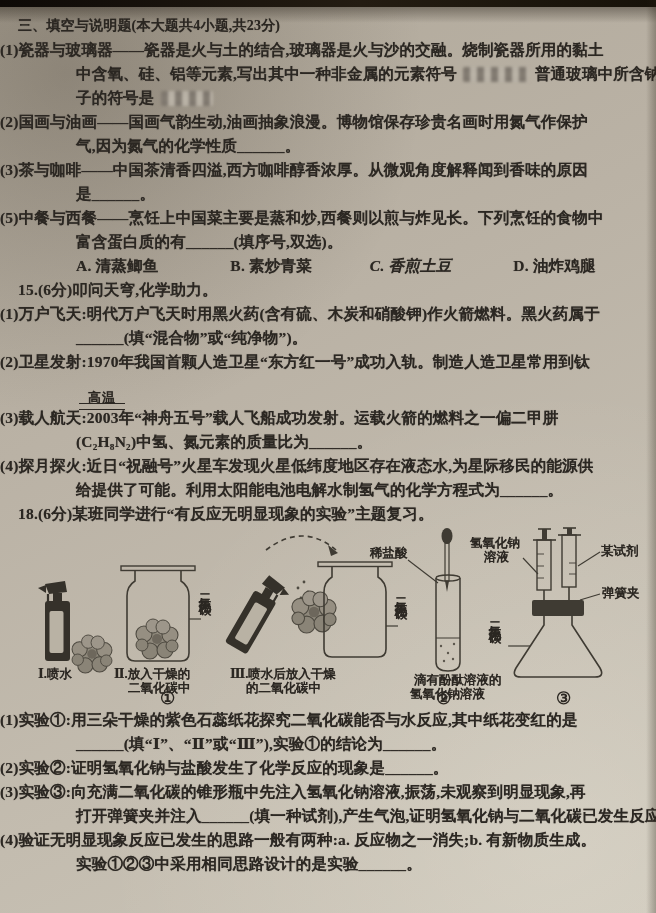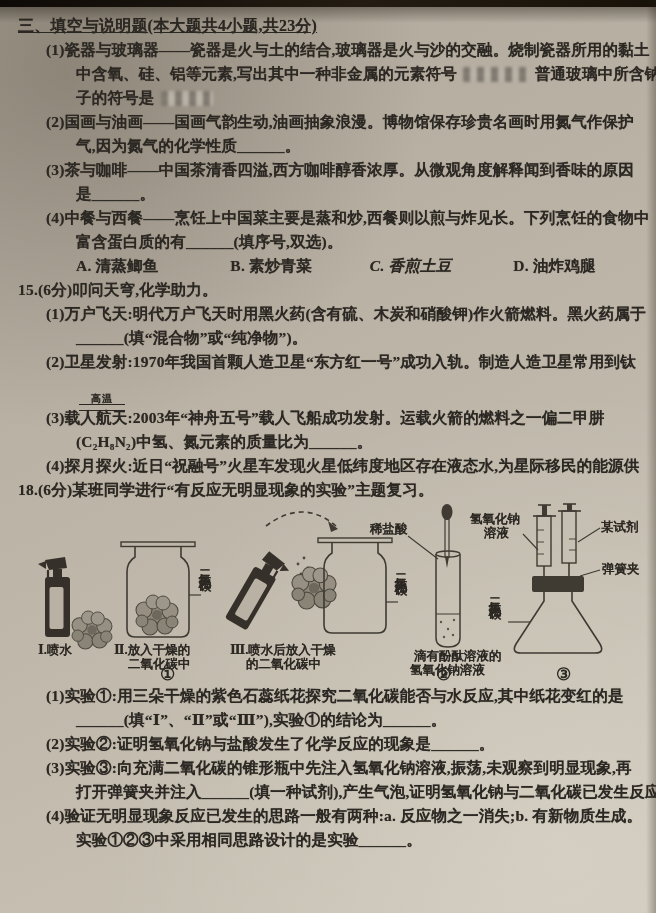--- a/index.html
+++ b/index.html
@@ -19,39 +19,39 @@
   .topstrip{position:absolute;top:0;left:0;width:656px;height:7px;
     background:linear-gradient(90deg,#0e0a07,#241c12 55%,#171209);}
   .topshadow{position:absolute;top:7px;left:0;width:656px;height:16px;pointer-events:none;
     background:linear-gradient(180deg,rgba(25,18,10,0.38),transparent);}
   .rightshade{position:absolute;top:0;right:0;width:10px;height:913px;pointer-events:none;
     background:linear-gradient(270deg,rgba(40,32,20,0.30),transparent);}
   .content{position:absolute;top:13px;left:0;width:656px;}
   .ln{white-space:nowrap;height:24px;line-height:24px;font-size:15.5px;font-weight:600;
       letter-spacing:0.2px;text-shadow:0 0 0.7px rgba(43,39,34,0.55);}
   .ind0{padding-left:18px;}
-  .ind1{padding-left:46px;}
+  .ind1{}
   .ind2{padding-left:76px;}
-  .heading{font-size:16px;font-weight:700;height:25px;line-height:25px;text-decoration:underline;}
+  .heading{font-size:14px;font-weight:700;height:25px;line-height:25px;}
   .opts{display:flex;}
   .opts span{display:inline-block;}
   .opt-a{margin-left:76px;}
   .opt-b{margin-left:72px;}
   .opt-c{margin-left:58px;font-style:italic;}
   .opt-d{margin-left:62px;}
   .censor{display:inline-block;height:15px;border-radius:2px;vertical-align:-3px;margin:0 6px;
     background:
       repeating-linear-gradient(90deg,rgba(120,113,104,0.85) 0 7px,rgba(186,179,167,0.9) 7px 14px),
       repeating-linear-gradient(0deg,#a49d92 0 5px,#bab3a7 5px 10px);
     filter:blur(1.6px);}
   .c1{width:66px;}
   .c2{width:52px;}
   .eqline{height:32px;line-height:32px;}
   .eqstack{display:inline-flex;flex-direction:column;align-items:center;vertical-align:-7px;margin:0 3px;}
-  .eqcond{font-size:10px;line-height:11px;font-weight:700;letter-spacing:1px;}
+  .eqcond{font-size:13px;line-height:11px;font-weight:700;letter-spacing:1px;}
   .eqbar{width:46px;height:5px;border-top:1.6px solid #2b2722;border-bottom:1.6px solid #2b2722;}
   
   .figure{position:relative;height:182px;width:630px;margin-left:18px;}
   .figlabel{position:absolute;font-size:12.5px;line-height:14px;font-weight:700;white-space:nowrap;
     text-shadow:0 0 0.6px rgba(43,39,34,0.5);}
   .vert{writing-mode:vertical-rl;letter-spacing:3px;height:70px;}
   .circnum{position:absolute;font-size:17px;font-weight:600;}
   svg{position:absolute;top:0;left:0;}
 </style>
 </head>
@@ -66,21 +66,21 @@
     <div class="ln ind2">
       <span>中含氧、硅、铝等元素,写出其中一种非金属的元素符号</span><span class="censor c1"></span><span>普通玻璃中所含钠离</span>
     </div>
     <div class="ln ind2">
       <span>子的符号是</span><span class="censor c2"></span>
     </div>
     <div class="ln ind1">(2)国画与油画——国画气韵生动,油画抽象浪漫。博物馆保存珍贵名画时用氮气作保护</div>
     <div class="ln ind2">气,因为氮气的化学性质______。</div>
     <div class="ln ind1">(3)茶与咖啡——中国茶清香四溢,西方咖啡醇香浓厚。从微观角度解释闻到香味的原因</div>
     <div class="ln ind2">是______。</div>
-    <div class="ln ind1">(4)中餐与西餐——烹饪上中国菜主要是蒸和炒,西餐则以煎与炸见长。下列烹饪的食物中</div>
+    <div class="ln ind1">(5)中餐与西餐——烹饪上中国菜主要是蒸和炒,西餐则以煎与炸见长。下列烹饪的食物中</div>
     <div class="ln ind2">富含蛋白质的有______(填序号,双选)。</div>
     <div class="ln opts">
       <span class="opt-a">A. 清蒸鲫鱼</span>
       <span class="opt-b">B. 素炒青菜</span>
       <span class="opt-c">C. 香煎土豆</span>
       <span class="opt-d">D. 油炸鸡腿</span>
     </div>
 
     <div class="ln ind0">15.(6分)叩问天穹,化学助力。</div>
     <div class="ln ind1">(1)万户飞天:明代万户飞天时用黑火药(含有硫、木炭和硝酸钾)作火箭燃料。黑火药属于</div>
@@ -88,20 +88,21 @@
     <div class="ln ind1">(2)卫星发射:1970年我国首颗人造卫星“东方红一号”成功入轨。制造人造卫星常用到钛</div>
     <div class="ln ind2 eqline">
       <span class="eqstack">
           <span class="eqcond">高温</span>
           <span class="eqbar"></span>
         </span>
     </div>
     <div class="ln ind1">(3)载人航天:2003年“神舟五号”载人飞船成功发射。运载火箭的燃料之一偏二甲肼</div>
     <div class="ln ind2">(C₂H₈N₂)中氢、氮元素的质量比为______。</div>
     <div class="ln ind1">(4)探月探火:近日“祝融号”火星车发现火星低纬度地区存在液态水,为星际移民的能源供</div>
+    <div class="ln ind2">给提供了可能。利用太阳能电池电解水制氢气的化学方程式为______。</div>
 
     <div class="ln ind0">18.(6分)某班同学进行“有反应无明显现象的实验”主题复习。</div>
 
     <div class="figure">
       <svg width="630" height="182" viewBox="0 0 630 182">
         <defs>
           <g id="flower">
             <circle cx="0" cy="0" r="11" fill="#8e887b" stroke="#4e4a41" stroke-width="1.2"></circle>
             <circle cx="-13" cy="-5" r="8" fill="#968f82" stroke="#4e4a41" stroke-width="1.1"></circle>
             <circle cx="13" cy="-4" r="8" fill="#968f82" stroke="#4e4a41" stroke-width="1.1"></circle>

